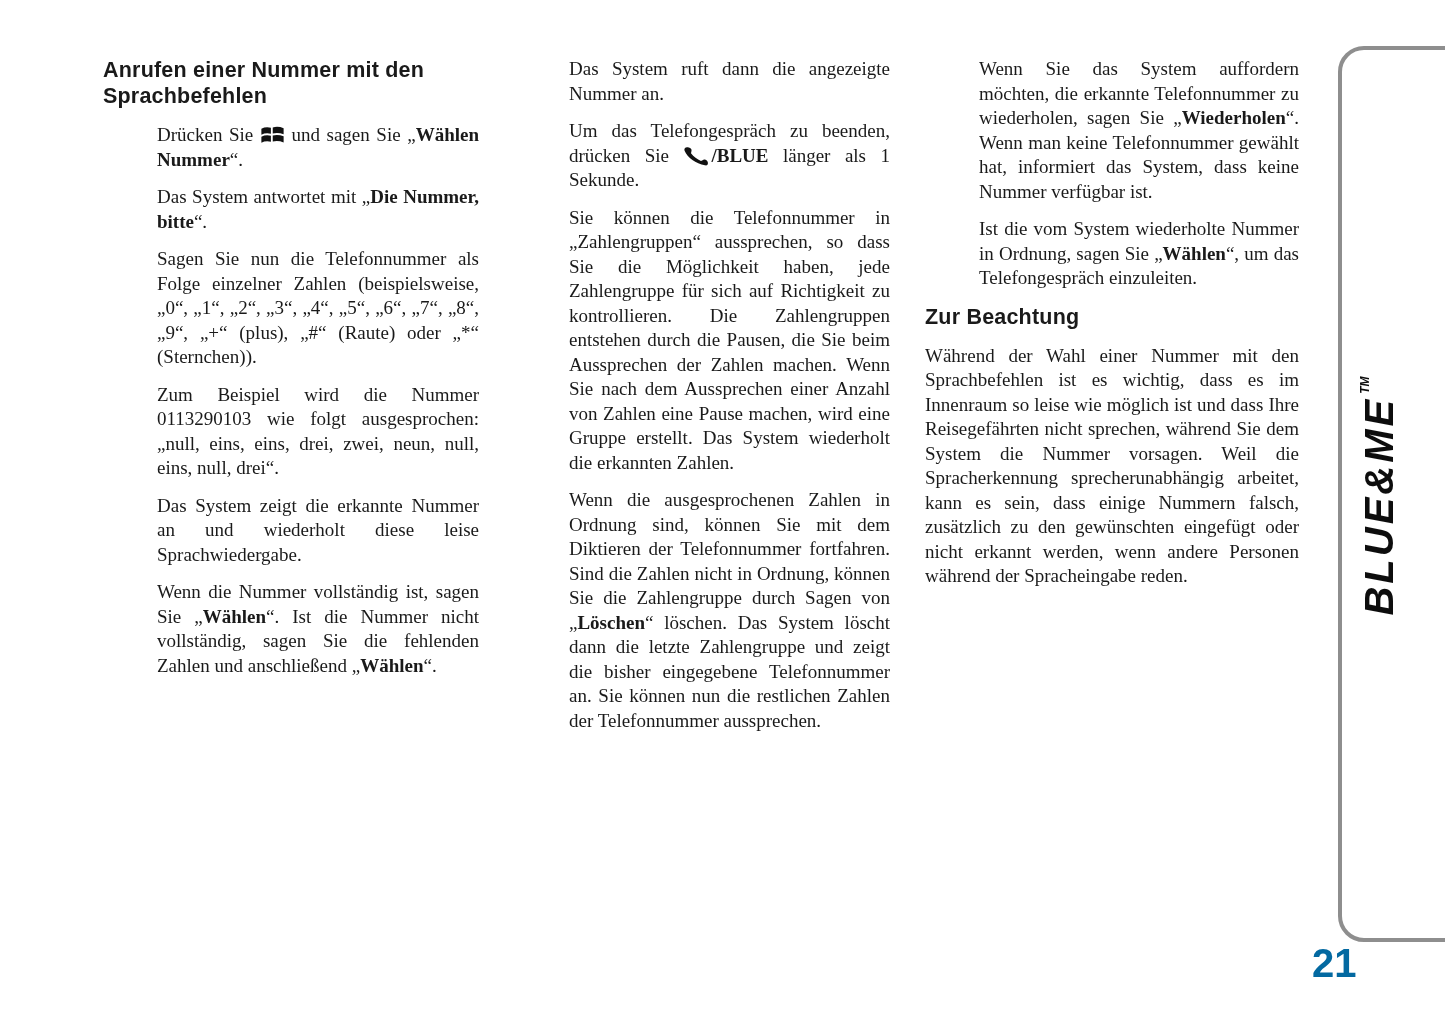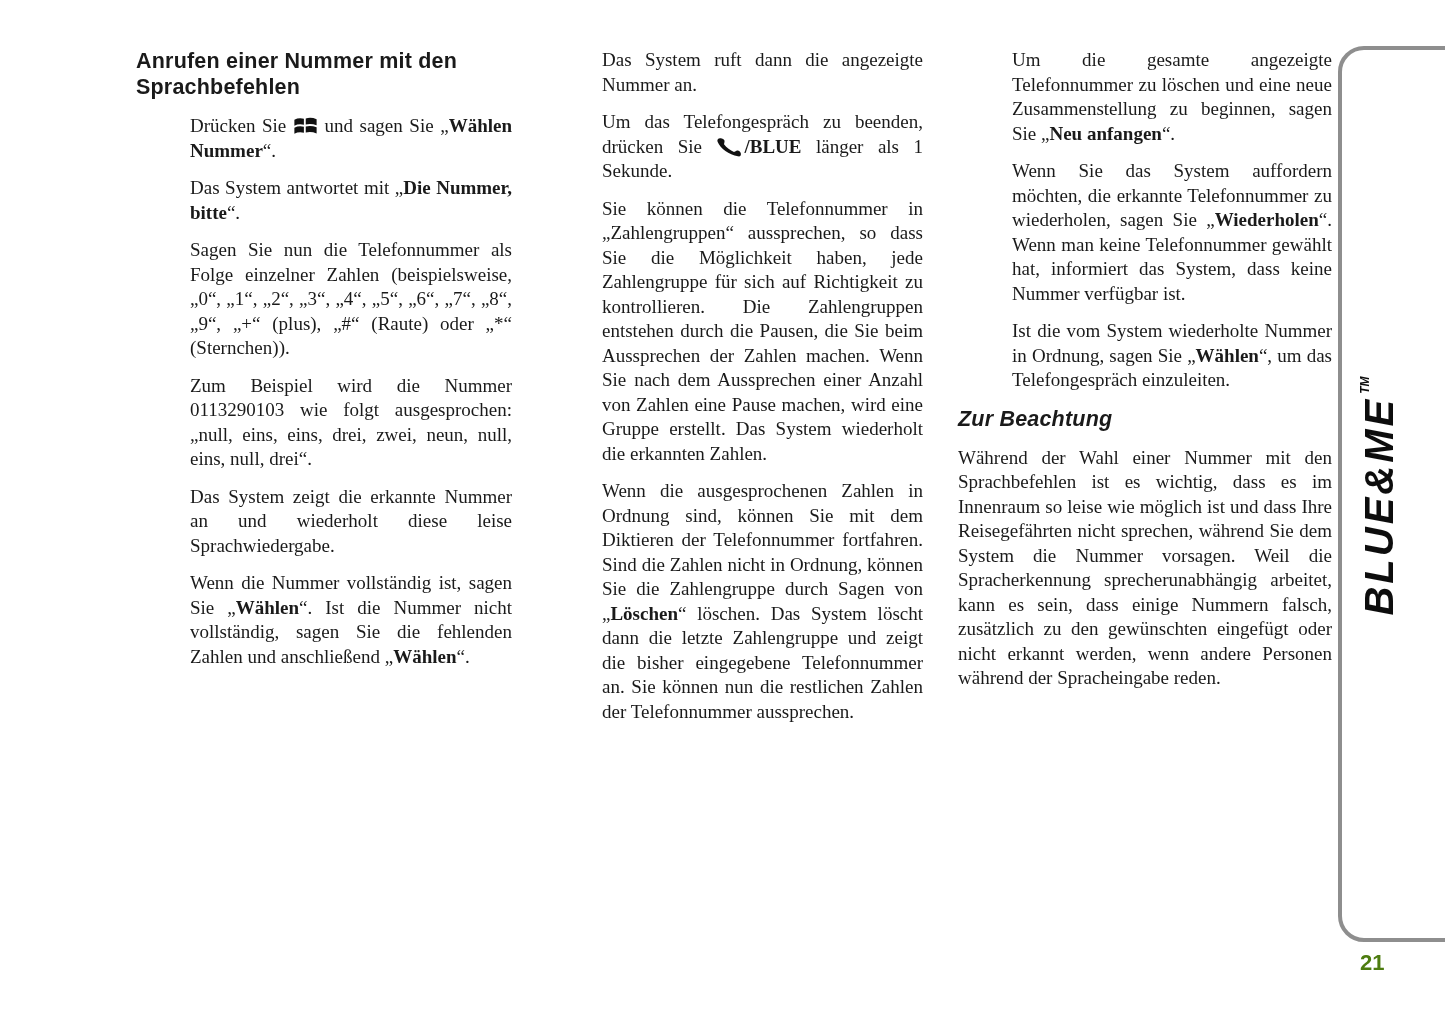--- a/index.html
+++ b/index.html
@@ -6,38 +6,37 @@
   html,body { width:1445px; height:1018px; }
   body {
     position:relative;
     overflow:hidden;
     background:#ffffff;
     color:#1a1a1a;
     font-family:"Liberation Sans", sans-serif;
   }
   .col {
     position:absolute;
-    top:48px;
+    top:57px;
     font-size:19px;
     line-height:24.5px;
-    margin-left:33px;
   }
   #col-left   { left:103px; width:376px; }
   #col-middle { left:569px; width:321px; }
   #col-right  { left:925px; width:374px; }
 
   .heading {
     font-size:21.5px;
     line-height:26px;
     font-weight:700;
     margin-bottom:14px;
     text-align:left;
     letter-spacing:0.2px;
   }
-  .col .heading:not(:first-child) { margin-top:8px;font-style:italic; }
+  .col .heading:not(:first-child) { margin-top:8px; }
 
   .para {
     text-align:justify;
     text-align-last:left;
     margin-bottom:13px;
     font-family:Liberation Serif, serif;
   }
   .para.indent { margin-left:54px; position:relative; }
   strong { font-weight:700; }
 
@@ -81,26 +80,26 @@
   .brand-wrap .tm {
     font-size:12px;
     font-style:italic;
     position:relative;
     top:-14px;
     margin-left:3px;
     letter-spacing:0;
   }
   .page-number {
     position:absolute;
-    left:1360px;
+    left:1312px;
     top:944px;
-    font-size:22px;
+    font-size:40px;
     line-height:38px;
     font-weight:800;
-    color:#4d7c0f;
+    color:#0369a1;
   }
 </style>
 </head>
 <body>
 
 <div class="col" id="col-left">
     <div class="heading">Anrufen einer Nummer mit den Sprachbefehlen</div>
     <div class="para indent">Drücken Sie <span class="inline-icon"><svg width="25" height="21" viewBox="0 0 20 17" fill="#111">
           <path d="M1 3.8 Q4.5 2 8.7 3 L8.7 7.9 Q4.5 6.9 1 8.7 Z"></path>
           <path d="M10.2 2.8 Q14.5 1.6 19 3.4 L19 8.3 Q14.5 6.6 10.2 7.7 Z"></path>
@@ -115,21 +114,20 @@
   </div>
 <div class="col" id="col-middle">
     <div class="para">Das System ruft dann die angezeigte Nummer an.</div>
     <div class="para">Um das Telefongespräch zu beenden, drücken Sie <span class="inline-icon"><svg width="28" height="20" viewBox="0 0 26 19" fill="#111">
           <path d="M1.2 4.6 C0.4 2.2 2 0.8 4.4 1.2 C6.6 1.6 8.2 2.6 7.8 4.6 L7.3 6.8 C9.8 10 13.2 12.6 16.8 14.2 L18.8 13.2 C20.7 12.3 22.5 13.2 23.2 15.2 C23.9 17.3 22.8 18.8 20.6 18.4 C11.9 16.9 3.9 11 1.2 4.6 Z"></path>
         </svg></span><strong>/BLUE</strong> länger als 1 Sekunde.</div>
     <div class="para">Sie können die Telefonnummer in „Zahlengruppen“ aussprechen, so dass Sie die Möglichkeit haben, jede Zahlengruppe für sich auf Richtigkeit zu kontrollieren. Die Zahlengruppen entstehen durch die Pausen, die Sie beim Aussprechen der Zahlen machen. Wenn Sie nach dem Aussprechen einer Anzahl von Zahlen eine Pause machen, wird eine Gruppe erstellt. Das System wiederholt die erkannten Zahlen.</div>
     <div class="para">Wenn die ausgesprochenen Zahlen in Ordnung sind, können Sie mit dem Diktieren der Telefonnummer fortfahren. Sind die Zahlen nicht in Ordnung, können Sie die Zahlengruppe durch Sagen von „<strong>Löschen</strong>“ löschen. Das System löscht dann die letzte Zahlengruppe und zeigt die bisher eingegebene Telefonnummer an. Sie können nun die restlichen Zahlen der Telefonnummer aussprechen.</div>
   </div>
 <div class="col" id="col-right">
-    <div class="para indent">Um die gesamte angezeigte Telefonnummer zu löschen und eine neue Zusammenstellung zu beginnen, sagen Sie „<strong>Neu anfangen</strong>“.</div>
     <div class="para indent">Wenn Sie das System auffordern möchten, die erkannte Telefonnummer zu wiederholen, sagen Sie „<strong>Wiederholen</strong>“. Wenn man keine Telefonnummer gewählt hat, informiert das System, dass keine Nummer verfügbar ist.</div>
     <div class="para indent">Ist die vom System wiederholte Nummer in Ordnung, sagen Sie „<strong>Wählen</strong>“, um das Telefongespräch einzuleiten.</div>
     <div class="heading">Zur Beachtung</div>
     <div class="para">Während der Wahl einer Nummer mit den Sprachbefehlen ist es wichtig, dass es im Innenraum so leise wie möglich ist und dass Ihre Reisegefährten nicht sprechen, während Sie dem System die Nummer vorsagen. Weil die Spracherkennung sprecherunabhängig arbeitet, kann es sein, dass einige Nummern falsch, zusätzlich zu den gewünschten eingefügt oder nicht erkannt werden, wenn andere Personen während der Spracheingabe reden.</div>
   </div>
 
 <div class="sidebar-panel"></div>
 <div class="brand-wrap">
   <span>BLUE&amp;ME</span>
     <span class="tm">TM</span>

